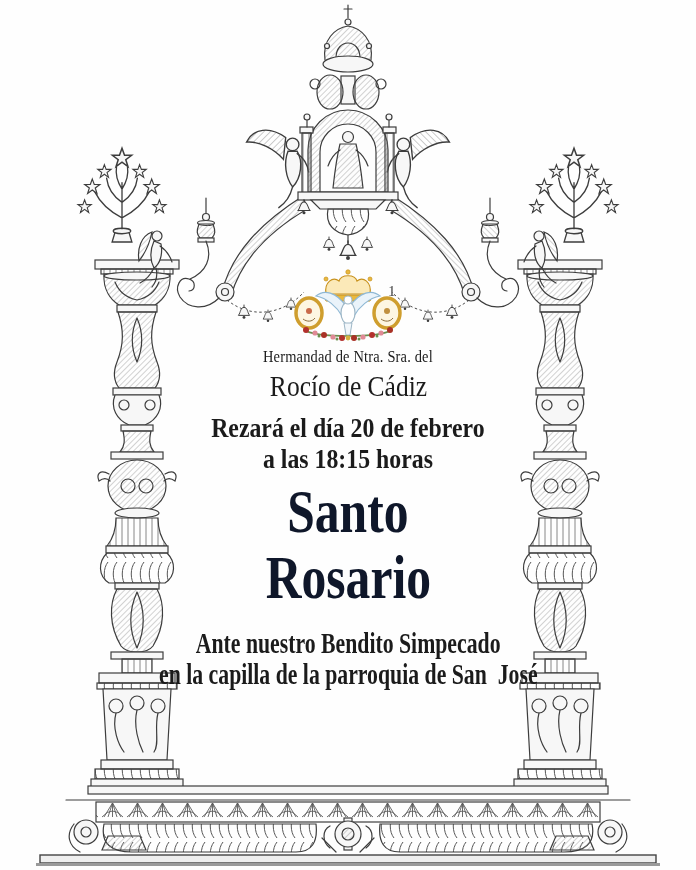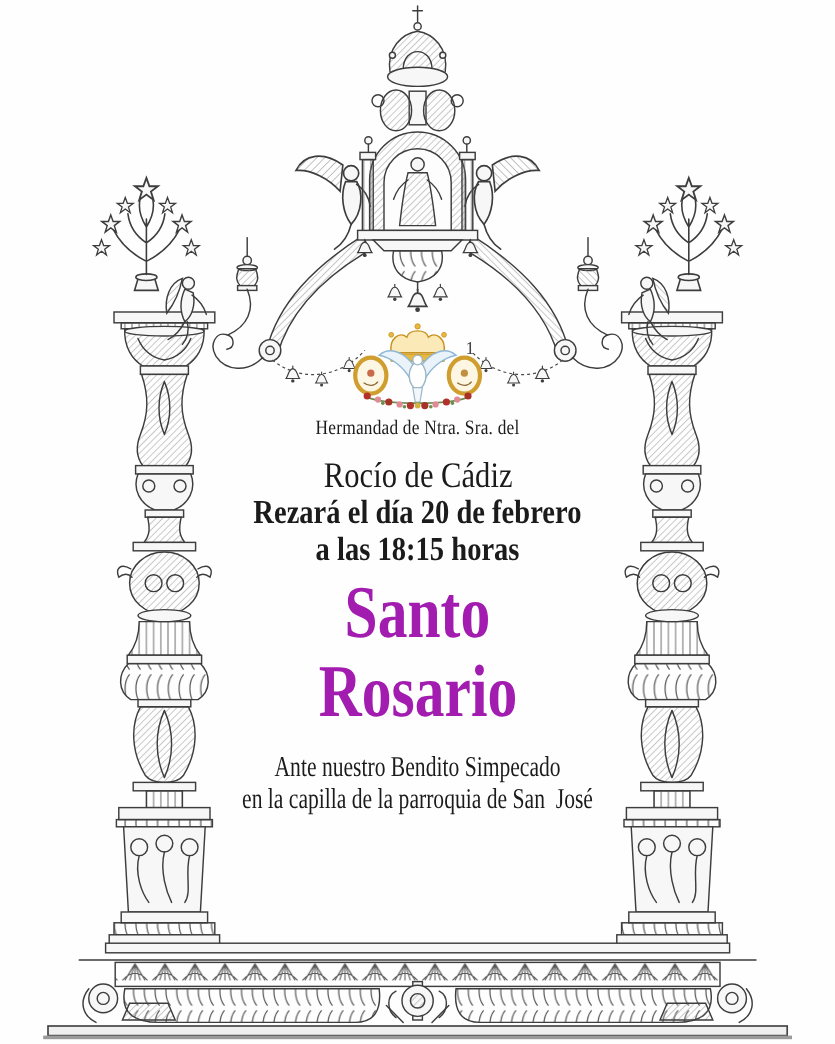--- a/index.html
+++ b/index.html
@@ -9,25 +9,25 @@
     margin:0 auto;
     background:#fefefe;
     overflow:hidden;
     font-family:"Liberation Serif","DejaVu Serif",serif;
   }
   .arch{position:absolute;inset:0;z-index:0;}
   .txt{position:absolute;left:0;width:100%;text-align:center;z-index:2;color:#1b1b1b;}
   .cond{display:inline-block;transform:scaleX(.85);transform-origin:50% 50%;white-space:pre;}
   .cond75{display:inline-block;transform:scaleX(.75);transform-origin:50% 50%;white-space:pre;}
   .org1{top:347px;font-size:17px;letter-spacing:.2px;}
-  .org2{top:380px;font-size:30px;}
+  .org2{top:369px;font-size:30px;}
   .sched{top:413px;font-size:28px;font-weight:bold;line-height:1.1;}
-  .title{top:478px;font-size:62px;font-weight:bold;line-height:1.07;color:#a21caf;}
+  .title{top:478px;font-size:62px;font-weight:bold;line-height:1.07;color:#0f172a;}
   .title .cond{transform:scaleX(.8);}
-  .loc{top:628px;font-size:24px;font-weight:normal;line-height:1.08;}
+  .loc{top:628px;font-size:29px;font-weight:bold;line-height:1.08;}
   .inv{top:692px;font-size:22.5px;font-weight:bold;line-height:1.08;}
   .stray{top:283px;left:388px;width:20px;text-align:left;font-size:15px;color:#444;}
   .crest{position:absolute;left:288px;top:268px;z-index:1;}
   
   svg .s{stroke:#3d3d3d;stroke-width:1.2;fill:none;stroke-linecap:round;}
   svg .f{stroke:#3d3d3d;stroke-width:1.2;fill:#f7f7f7;}
   svg .hch{stroke:#3d3d3d;stroke-width:1.2;fill:url(#hatch);}
   svg .vg{stroke:#3d3d3d;stroke-width:1.2;fill:url(#vg);}
   svg .gd{stroke:#3d3d3d;stroke-width:1.2;fill:url(#cg);}
   svg .dash{stroke:#4a4a4a;stroke-width:1;fill:none;stroke-dasharray:2.5 2.5;}

